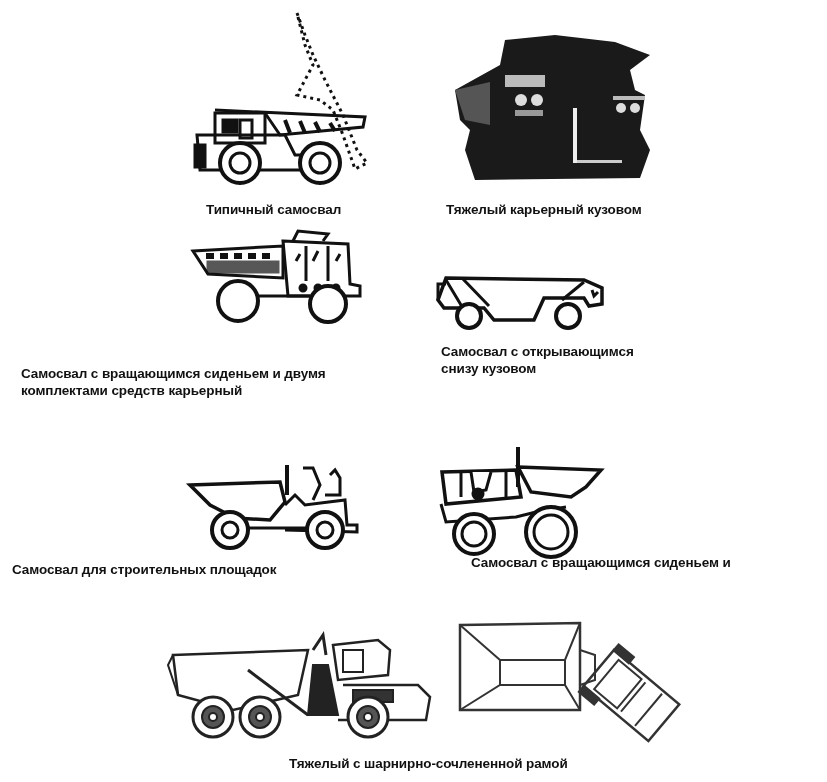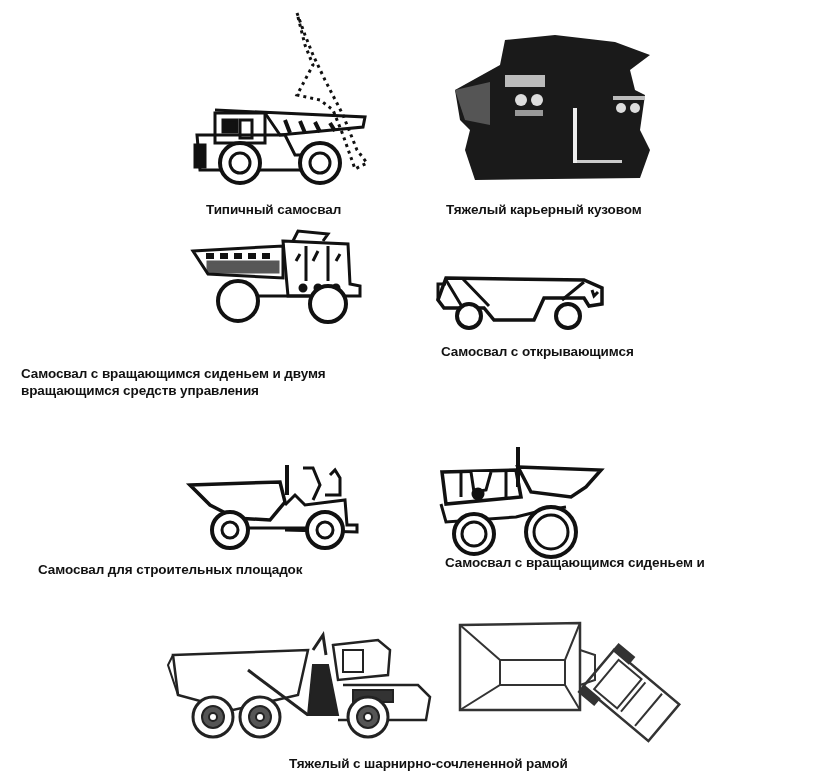--- a/index.html
+++ b/index.html
@@ -67,71 +67,72 @@
     <circle cx="115" cy="62" r="3" fill="#111"></circle>
     <circle cx="130" cy="62" r="3" fill="#111"></circle>
     <circle cx="148" cy="62" r="3" fill="#111"></circle>
     <circle cx="50" cy="75" r="20" fill="#fff" stroke-width="4"></circle>
     <circle cx="140" cy="78" r="18" fill="#fff" stroke-width="4"></circle>
     <path d="M70 70 L122 70"></path>
   </svg>
 </div>
 <div class="cap" style="left:21px;top:333px;margin-top:32px;">
   <span class="ln">Самосвал с вращающимся сиденьем и двумя</span>
-  <span class="ln">вращающимся средств управления</span>
+  <span class="ln">комплектами средств карьерный</span>
 </div>
 
 <div class="fig" style="left:434px;top:270px;">
   <svg width="180" height="60" viewBox="0 0 180 60" fill="none" stroke="#111" stroke-width="3">
     <path d="M12 8 L150 10 L168 18 L168 34 L155 36 L150 28 L110 28 L100 50 L60 50 L50 38 L10 38 L4 30 L12 8 Z" stroke-width="3.5"></path>
     <path d="M12 10 L30 40 M28 8 L55 36 M150 12 L128 30"></path>
     <path d="M12 14 L4 14 L4 30"></path>
     <circle cx="35" cy="46" r="12" fill="#fff" stroke-width="4"></circle>
     <circle cx="134" cy="46" r="12" fill="#fff" stroke-width="4"></circle>
     <path d="M158 20 L160 26 L164 22"></path>
   </svg>
 </div>
 <div class="cap" style="left:441px;top:343px;">
   <span class="ln">Самосвал с открывающимся</span>
+  <span class="ln">снизу кузовом</span>
 </div>
 
 <div class="fig" style="left:185px;top:460px;">
   <svg width="175" height="90" viewBox="0 0 175 90" fill="none" stroke="#111" stroke-width="3">
     <path d="M5 25 L95 22 L100 42 L85 60 L50 58 L25 45 Z" stroke-width="3.5"></path>
     <path d="M102 5 L102 35" stroke-width="4"></path>
     <path d="M118 8 L128 8 L135 25 L128 40"></path>
     <path d="M145 15 L150 10 L155 18 L155 35 L140 35"></path>
     <path d="M100 45 L110 35 L120 45 L160 40 L162 65 L172 65 L172 72 L100 70"></path>
     <path d="M60 68 L130 68"></path>
     <circle cx="45" cy="70" r="18" fill="#fff" stroke-width="4"></circle>
     <circle cx="45" cy="70" r="8"></circle>
     <circle cx="140" cy="70" r="18" fill="#fff" stroke-width="4"></circle>
     <circle cx="140" cy="70" r="8"></circle>
   </svg>
 </div>
-<div class="cap" style="left:12px;top:561px;margin-left:26px;">
+<div class="cap" style="left:12px;top:561px;">
   <span class="ln">Самосвал для строительных площадок</span>
 </div>
 
 <div class="fig" style="left:436px;top:442px;">
   <svg width="170" height="115" viewBox="0 0 170 115" fill="none" stroke="#111" stroke-width="3">
     <path d="M6 30 L80 28 L85 55 L10 62 Z" stroke-width="3.5"></path>
     <path d="M25 30 L25 55 M70 30 L70 55"></path>
     <path d="M35 30 L38 50 L50 48 L55 30" fill="#fff"></path>
     <circle cx="42" cy="52" r="5" fill="#111"></circle>
     <path d="M82 5 L82 45" stroke-width="4"></path>
     <path d="M82 25 L165 28 L150 45 L135 55 L95 50 Z" stroke-width="3.5"></path>
     <path d="M5 62 L10 80 L80 75 L100 70 L130 65"></path>
     <circle cx="38" cy="92" r="20" fill="#fff" stroke-width="4"></circle>
     <circle cx="38" cy="92" r="12"></circle>
     <circle cx="115" cy="90" r="25" fill="#fff" stroke-width="4"></circle>
     <circle cx="115" cy="90" r="17"></circle>
   </svg>
 </div>
-<div class="cap" style="left:445px;top:554px;">
+<div class="cap" style="left:471px;top:554px;">
   <span class="ln">Самосвал с вращающимся сиденьем  и</span>
 </div>
 
 <div class="fig" style="left:168px;top:625px;">
   <svg width="275" height="115" viewBox="0 0 275 115" fill="none" stroke="#222" stroke-width="2">
     <path d="M5 30 L140 25 L130 70 L65 85 L10 70 Z" stroke-width="2.5"></path>
     <path d="M5 30 L0 40 L10 70"></path>
     <path d="M80 45 L140 90" stroke-width="3"></path>
     <path d="M145 25 L155 10 L158 30" stroke-width="3"></path>
     <path d="M165 20 L210 15 L222 25 L220 50 L170 55 Z" stroke-width="2.5"></path>

